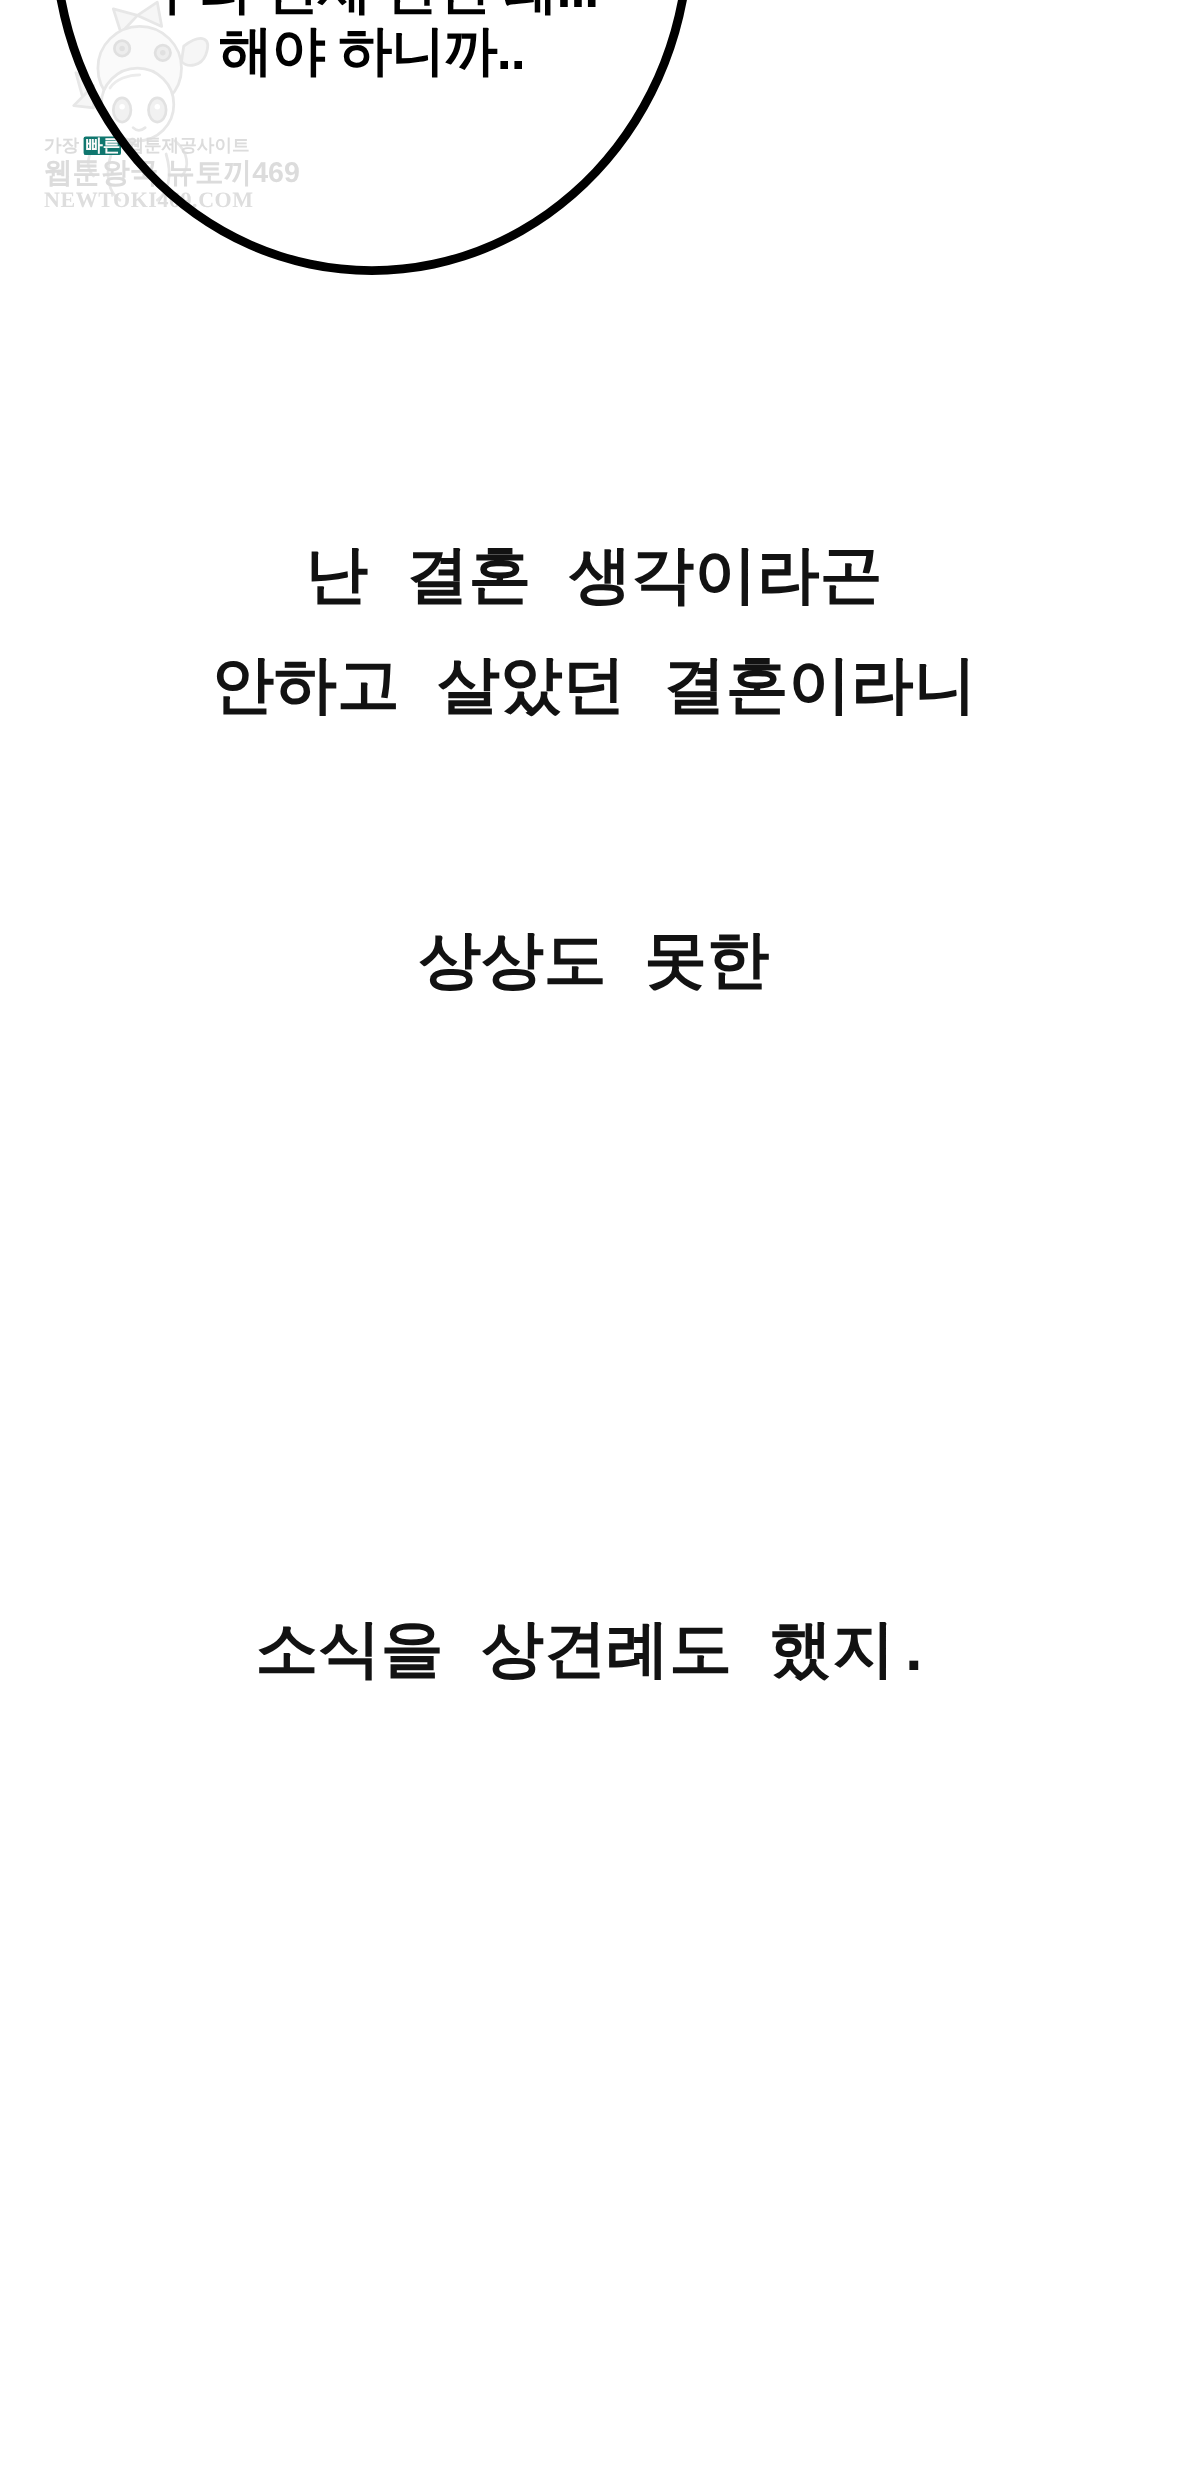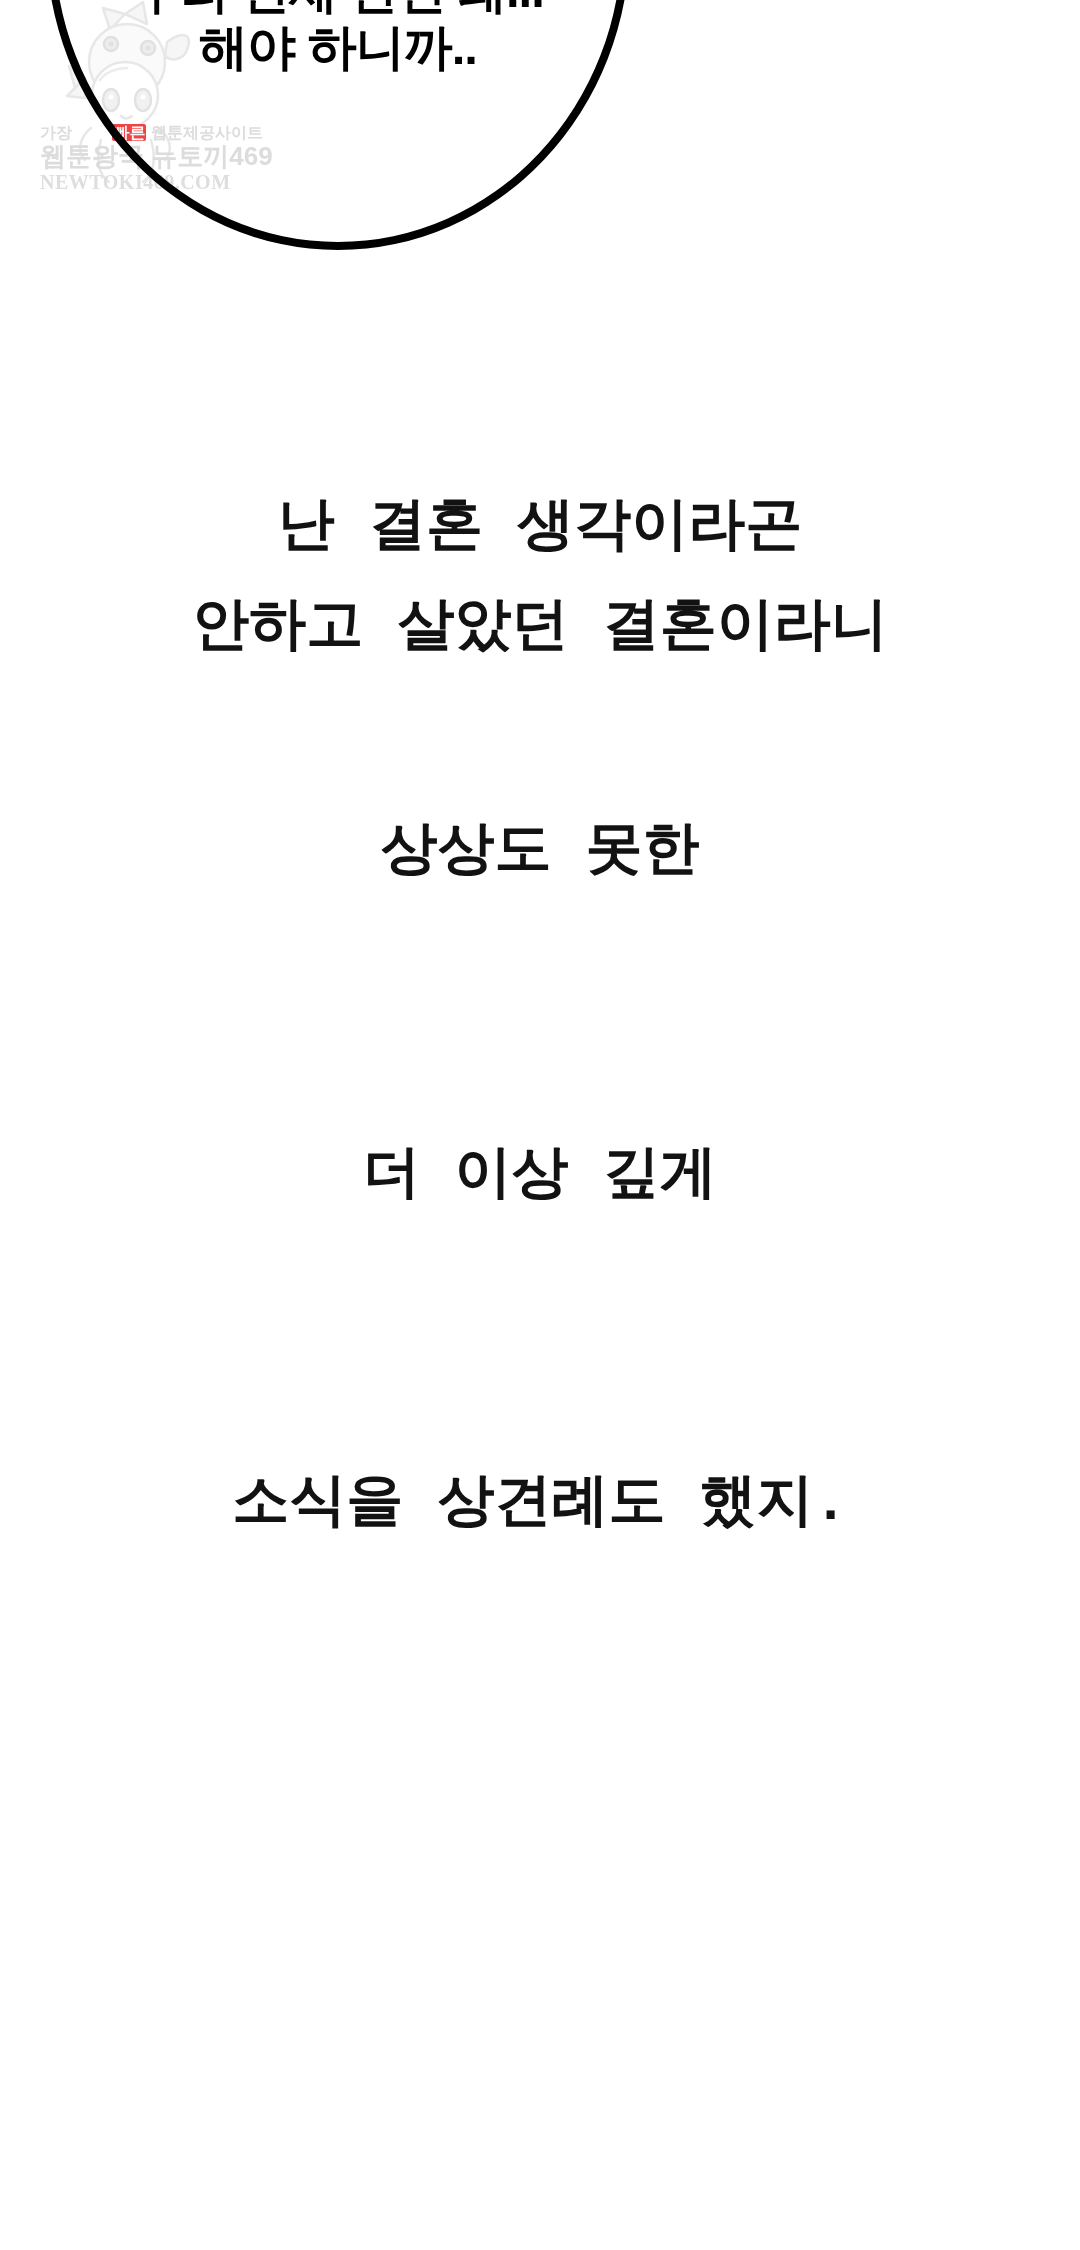--- a/index.html
+++ b/index.html
@@ -55,25 +55,24 @@
     top:124px;
     width:160px;
     text-align:center;
     color:#dcdcdc;
     font-weight:700;
     line-height:1.12;
     white-space:nowrap;
   }
   .wm-1{font-size:16px;letter-spacing:0px;}
   .wm-1 .wm-chip{
-    background:#ef4444;
+    background:#0f766e;
     color:#fafafa;
     border-radius:2px;
     padding:0 1px;
-    margin-left:36px;
   }
   .wm-2{font-size:26px;letter-spacing:0px;}
   .wm-3{
     font-family:"Liberation Serif","DejaVu Serif",serif;
     font-weight:700;
     font-size:20px;
     letter-spacing:0.5px;
     color:#dedede;
   }
 
@@ -86,21 +85,21 @@
     font-family:"Liberation Serif","DejaVu Serif",serif;
     font-weight:700;
     font-size:57px;
     line-height:100px;
     color:#121212;
     letter-spacing:0px;
     white-space:nowrap;
   }
   .narration .line{display:block;font-family:Liberation Mono, monospace;}
   #block-1{top:478px;}
-  #block-2{top:802px;}
+  #block-2{top:828px;}
   #block-3{top:1126px;}
   #block-4{top:1454px;}
 </style>
 </head>
 <body>
 
 <div id="canvas">
 
   <svg class="mascot" viewBox="0 0 140 215" fill="none" stroke="#e7e7e7" stroke-width="2.5" stroke-linecap="round" stroke-linejoin="round">
 
@@ -149,20 +148,19 @@
   <div class="narration" id="block-1">
     <span class="line">난 결혼 생각이라곤</span>
     <span class="line">안하고 살았던 결혼이라니</span>
   </div>
 
   <div class="narration" id="block-2">
     <span class="line">상상도 못한</span>
   </div>
 
   <div class="narration" id="block-3">
-    <span class="line">더 이상 깊게</span>
   </div>
 
   <div class="narration" id="block-4">
     <span class="line">소식을 상견례도 했지.</span>
   </div>
 
 </div>
 
 </body></html>

